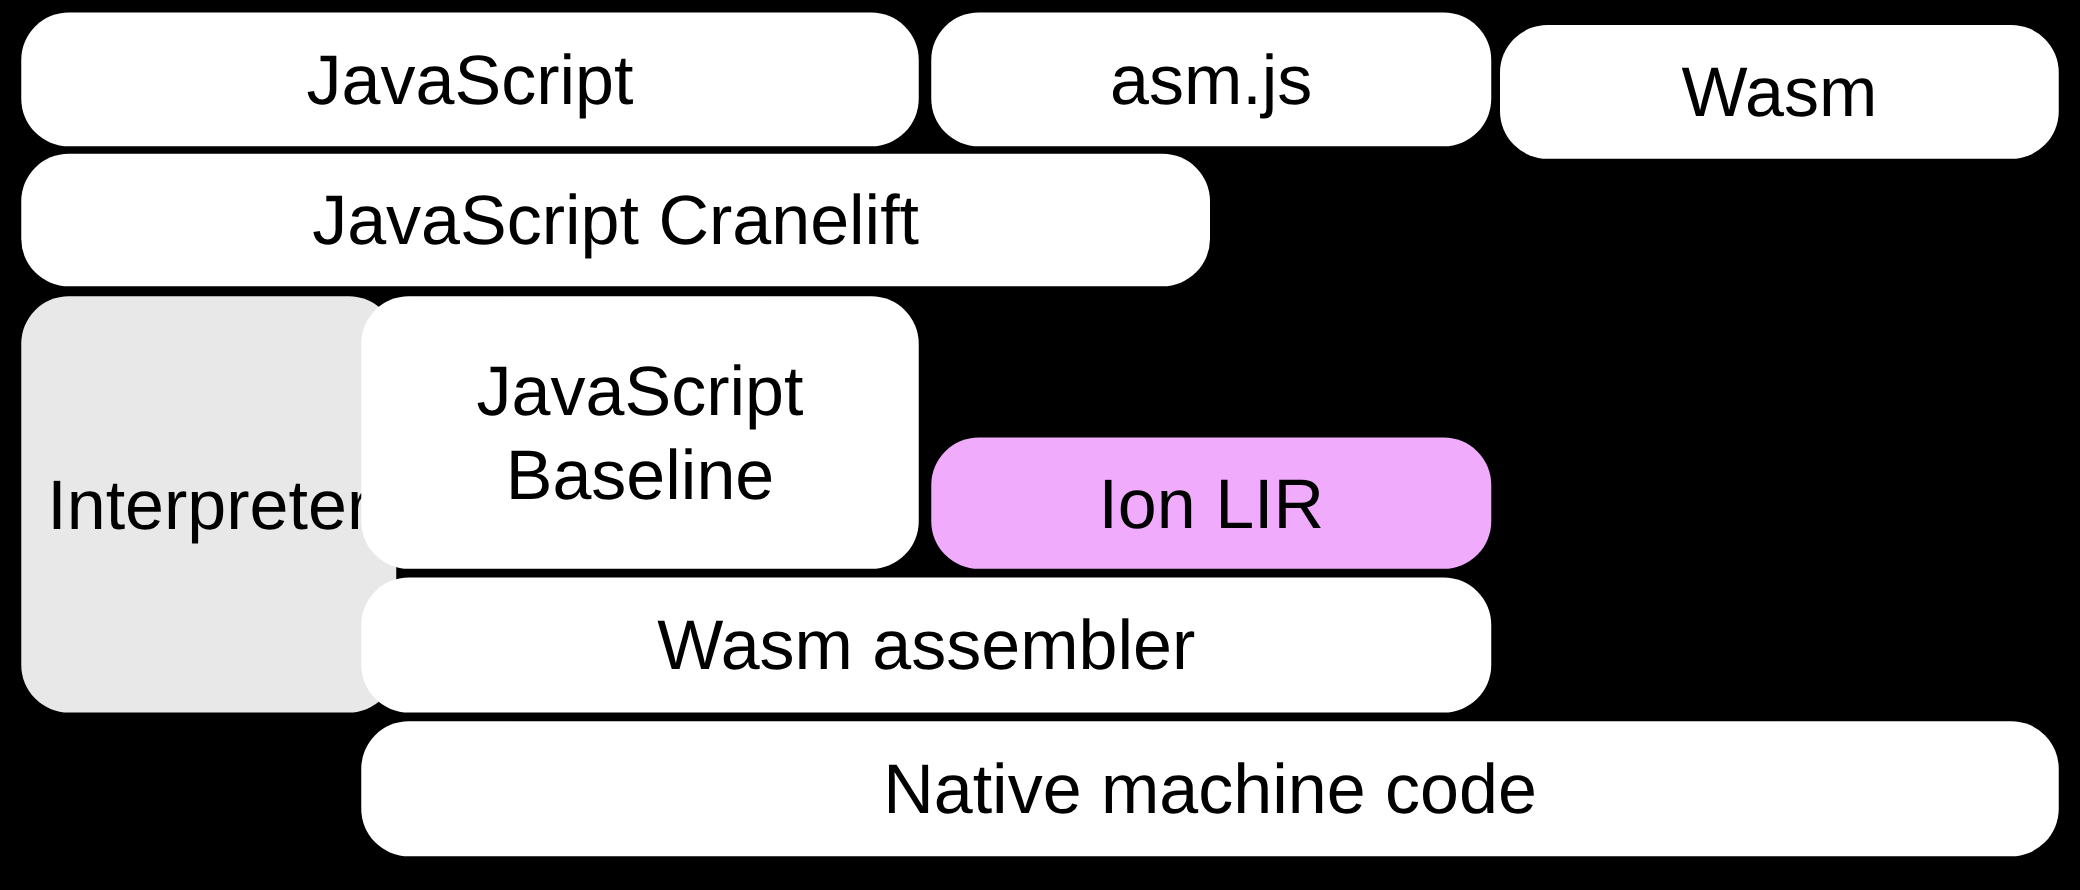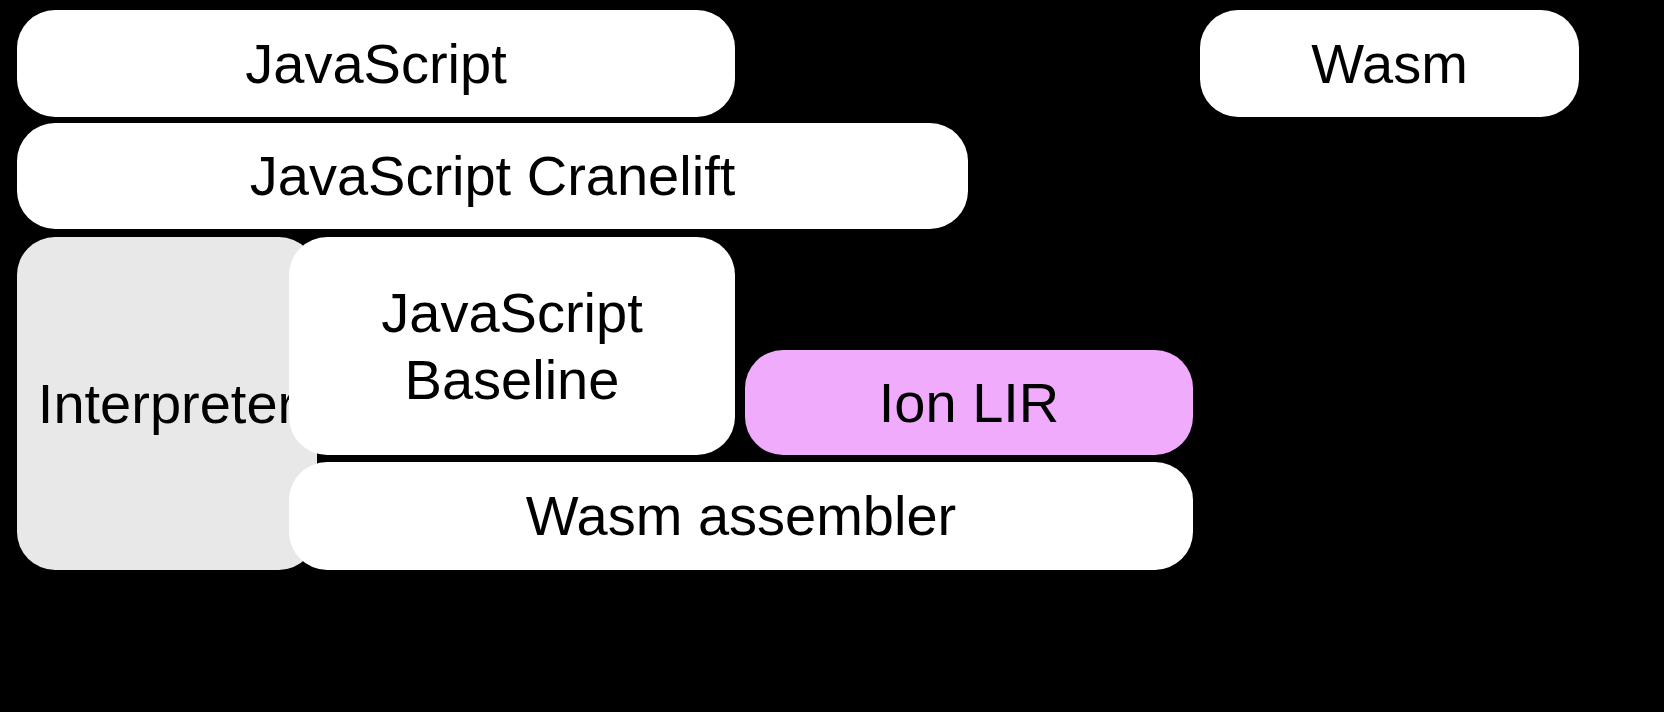--- a/index.html
+++ b/index.html
@@ -24,49 +24,51 @@
     align-items: center;
     justify-content: center;
     text-align: center;
     font-size: 56px;
     line-height: 1.2;
     white-space: pre-line;
   }
   
   .n-javascript   { left: 17px;   top: 10px;  width: 718px;  height: 107px; }
   .n-asmjs        { left: 745px;  top: 10px;  width: 448px;  height: 107px; }
-  .n-wasm         { left: 1200px; top: 10px;  width: 379px;  height: 107px; }
+  .n-wasm         { left: 1200px; top: 20px;  width: 447px;  height: 107px; }
   .n-bytecode     { left: 17px;   top: 123px; width: 951px;  height: 106px; }
   .n-baldrmonkey  { left: 982px;  top: 123px; width: 440px;  height: 106px; }
   .n-interpreter  { left: 17px;   top: 237px; width: 300px;  height: 333px; }
   .n-baseline     { left: 289px;  top: 237px; width: 446px;  height: 218px; }
   .n-ionmir       { left: 745px;  top: 237px; width: 448px;  height: 106px; }
   .n-ionlir       { left: 745px;  top: 350px; width: 448px;  height: 105px; }
   .n-cranelift    { left: 1200px; top: 350px; width: 447px;  height: 220px; }
   .n-macro        { left: 289px;  top: 462px; width: 904px;  height: 108px; }
   .n-native       { left: 289px;  top: 577px; width: 1358px; height: 108px; }
 </style>
 </head>
 <body>
 
 <div class="canvas" style="background-color: rgb(0, 0, 0);">
 
   <div class="node n-javascript" style="background-color: rgb(255, 255, 255);">JavaScript</div>
 
+  <div class="node n-asmjs" style="background-color: rgb(255, 255, 255);">asm.js</div>
 
   <div class="node n-wasm" style="background-color: rgb(255, 255, 255);">Wasm</div>
 
   <div class="node n-bytecode" style="background-color: rgb(255, 255, 255);">JavaScript Cranelift</div>
 
 
   <div class="node n-interpreter" style="background-color: rgb(232, 232, 232);">Interpreter</div>
 
   <div class="node n-baseline" style="background-color: rgb(255, 255, 255);">JavaScript
 Baseline</div>
 
 
   <div class="node n-ionlir" style="background-color: #f0abfc;">Ion LIR</div>
 
 
   <div class="node n-macro" style="background-color: rgb(255, 255, 255);">Wasm assembler</div>
 
+  <div class="node n-native" style="background-color: rgb(255, 255, 255);">Native machine code</div>
 
 </div>
 
 </body></html>

